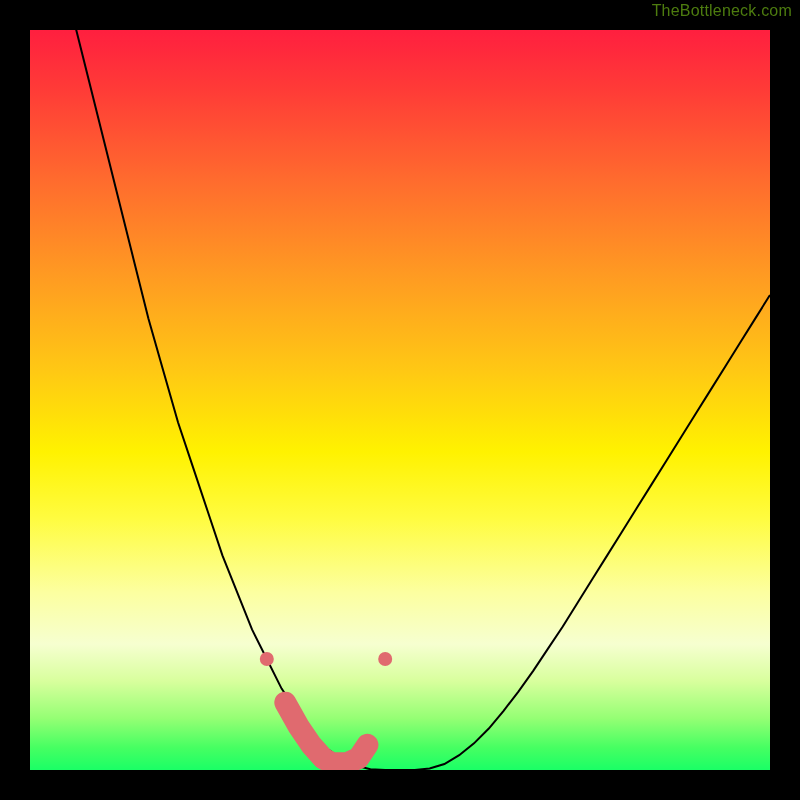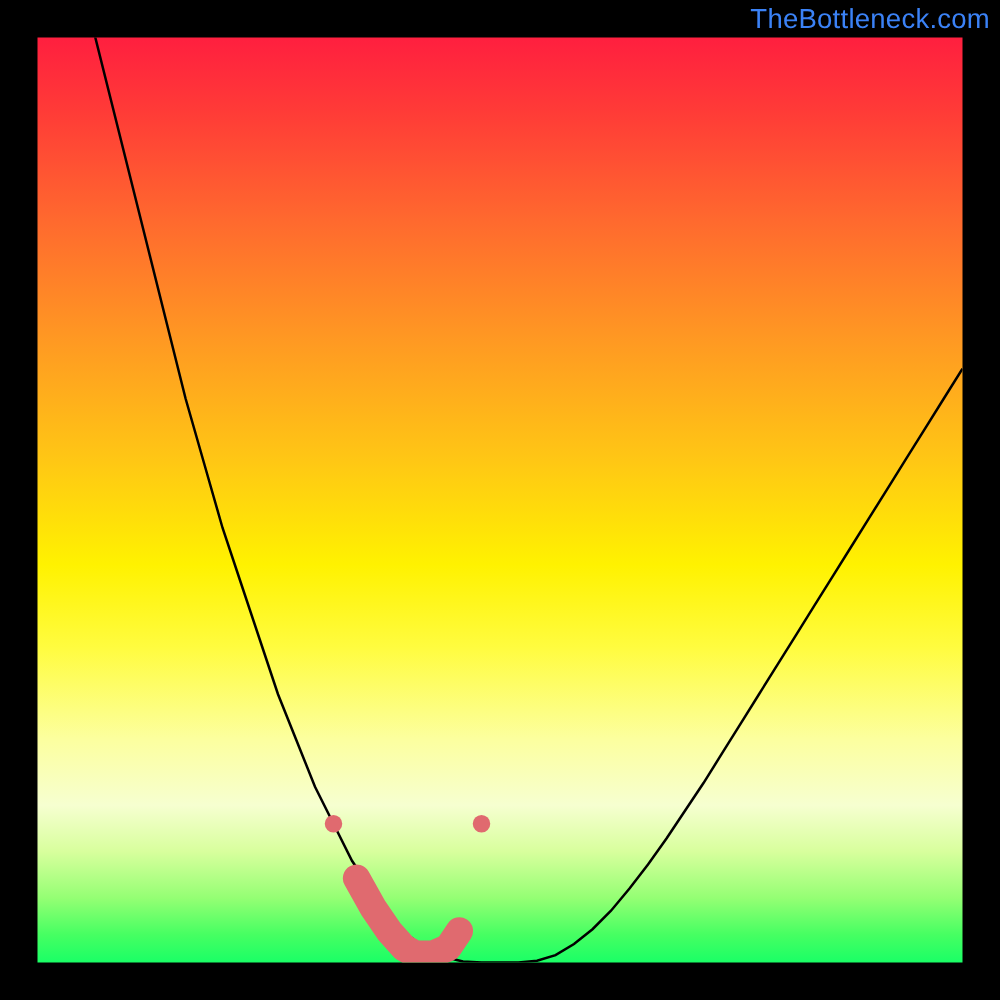--- a/index.html
+++ b/index.html
@@ -31,22 +31,22 @@
       #d8ff9d 88%,
       #95ff74 93%,
       #46ff62 97%,
       #1aff66 100%
     );
   }
   .watermark {
     position: absolute;
     top: 2px;
     right: 8px;
-    color: #3b82f6;
-    font-size: 22px;
+    color: #4d7c0f;
+    font-size: 16px;
     font-weight: 400;
     letter-spacing: 0.2px;
     user-select: none;
   }
   svg {
     position: absolute;
     inset: 0;
   }
 </style>
 </head>

